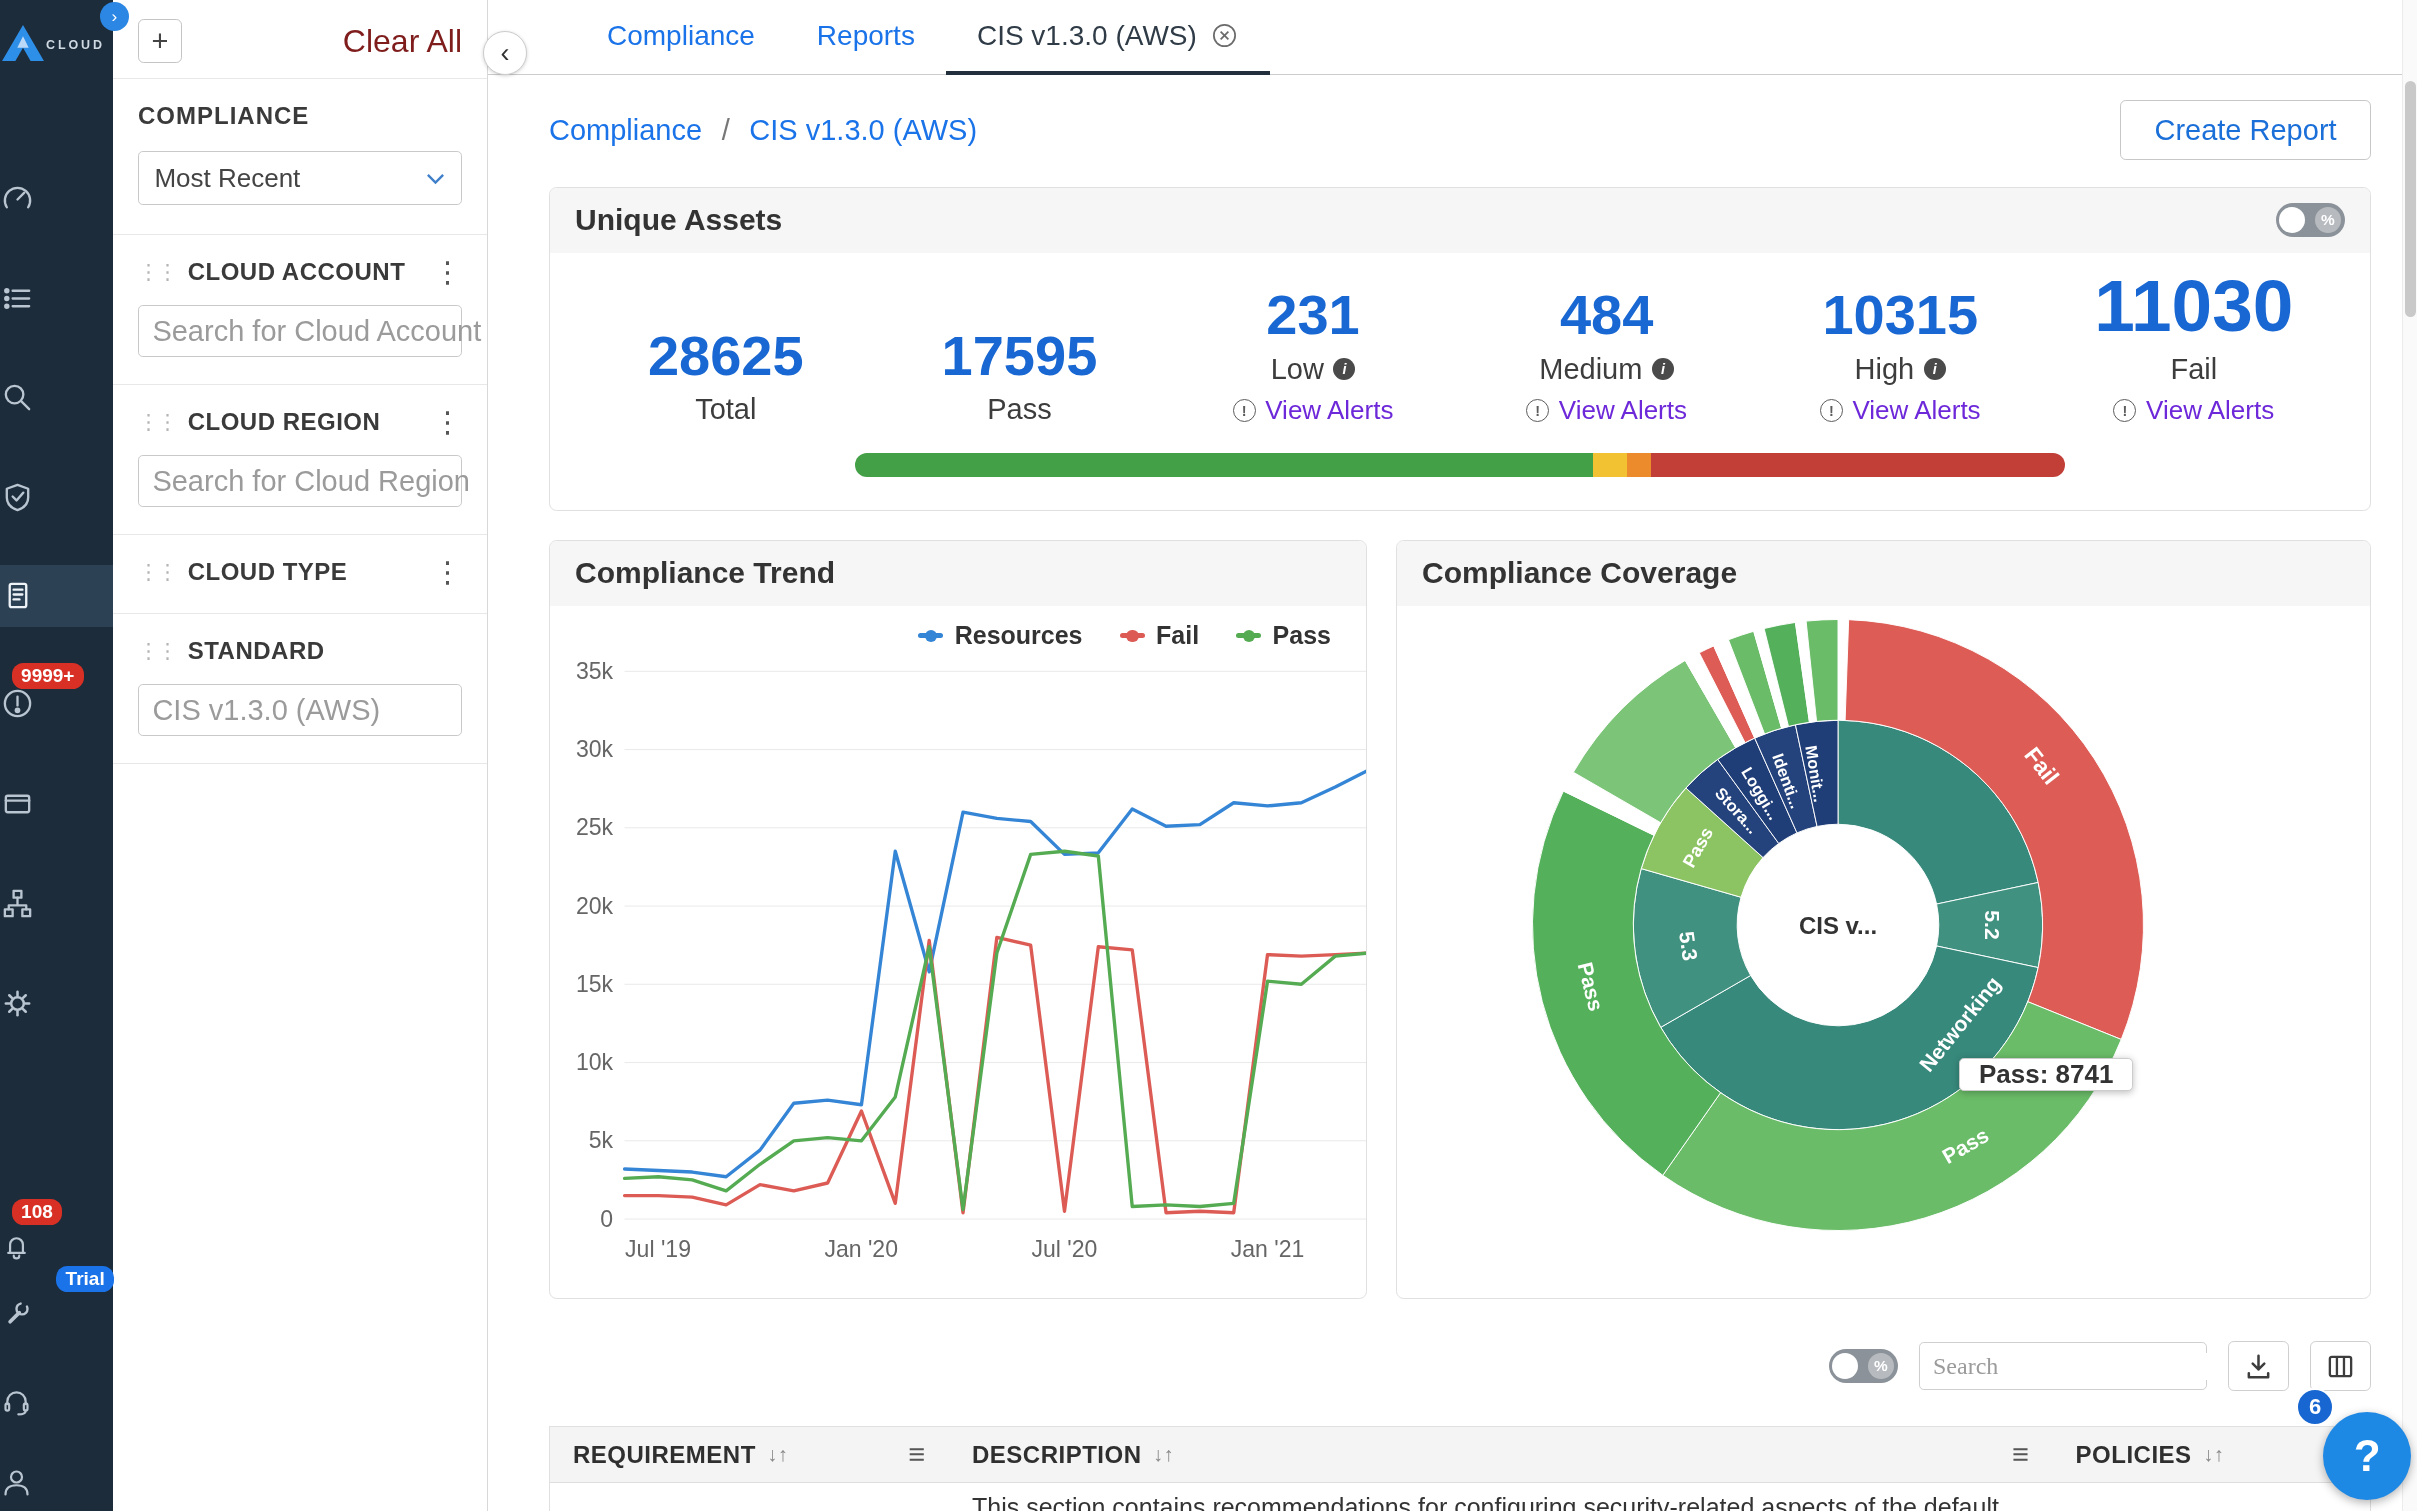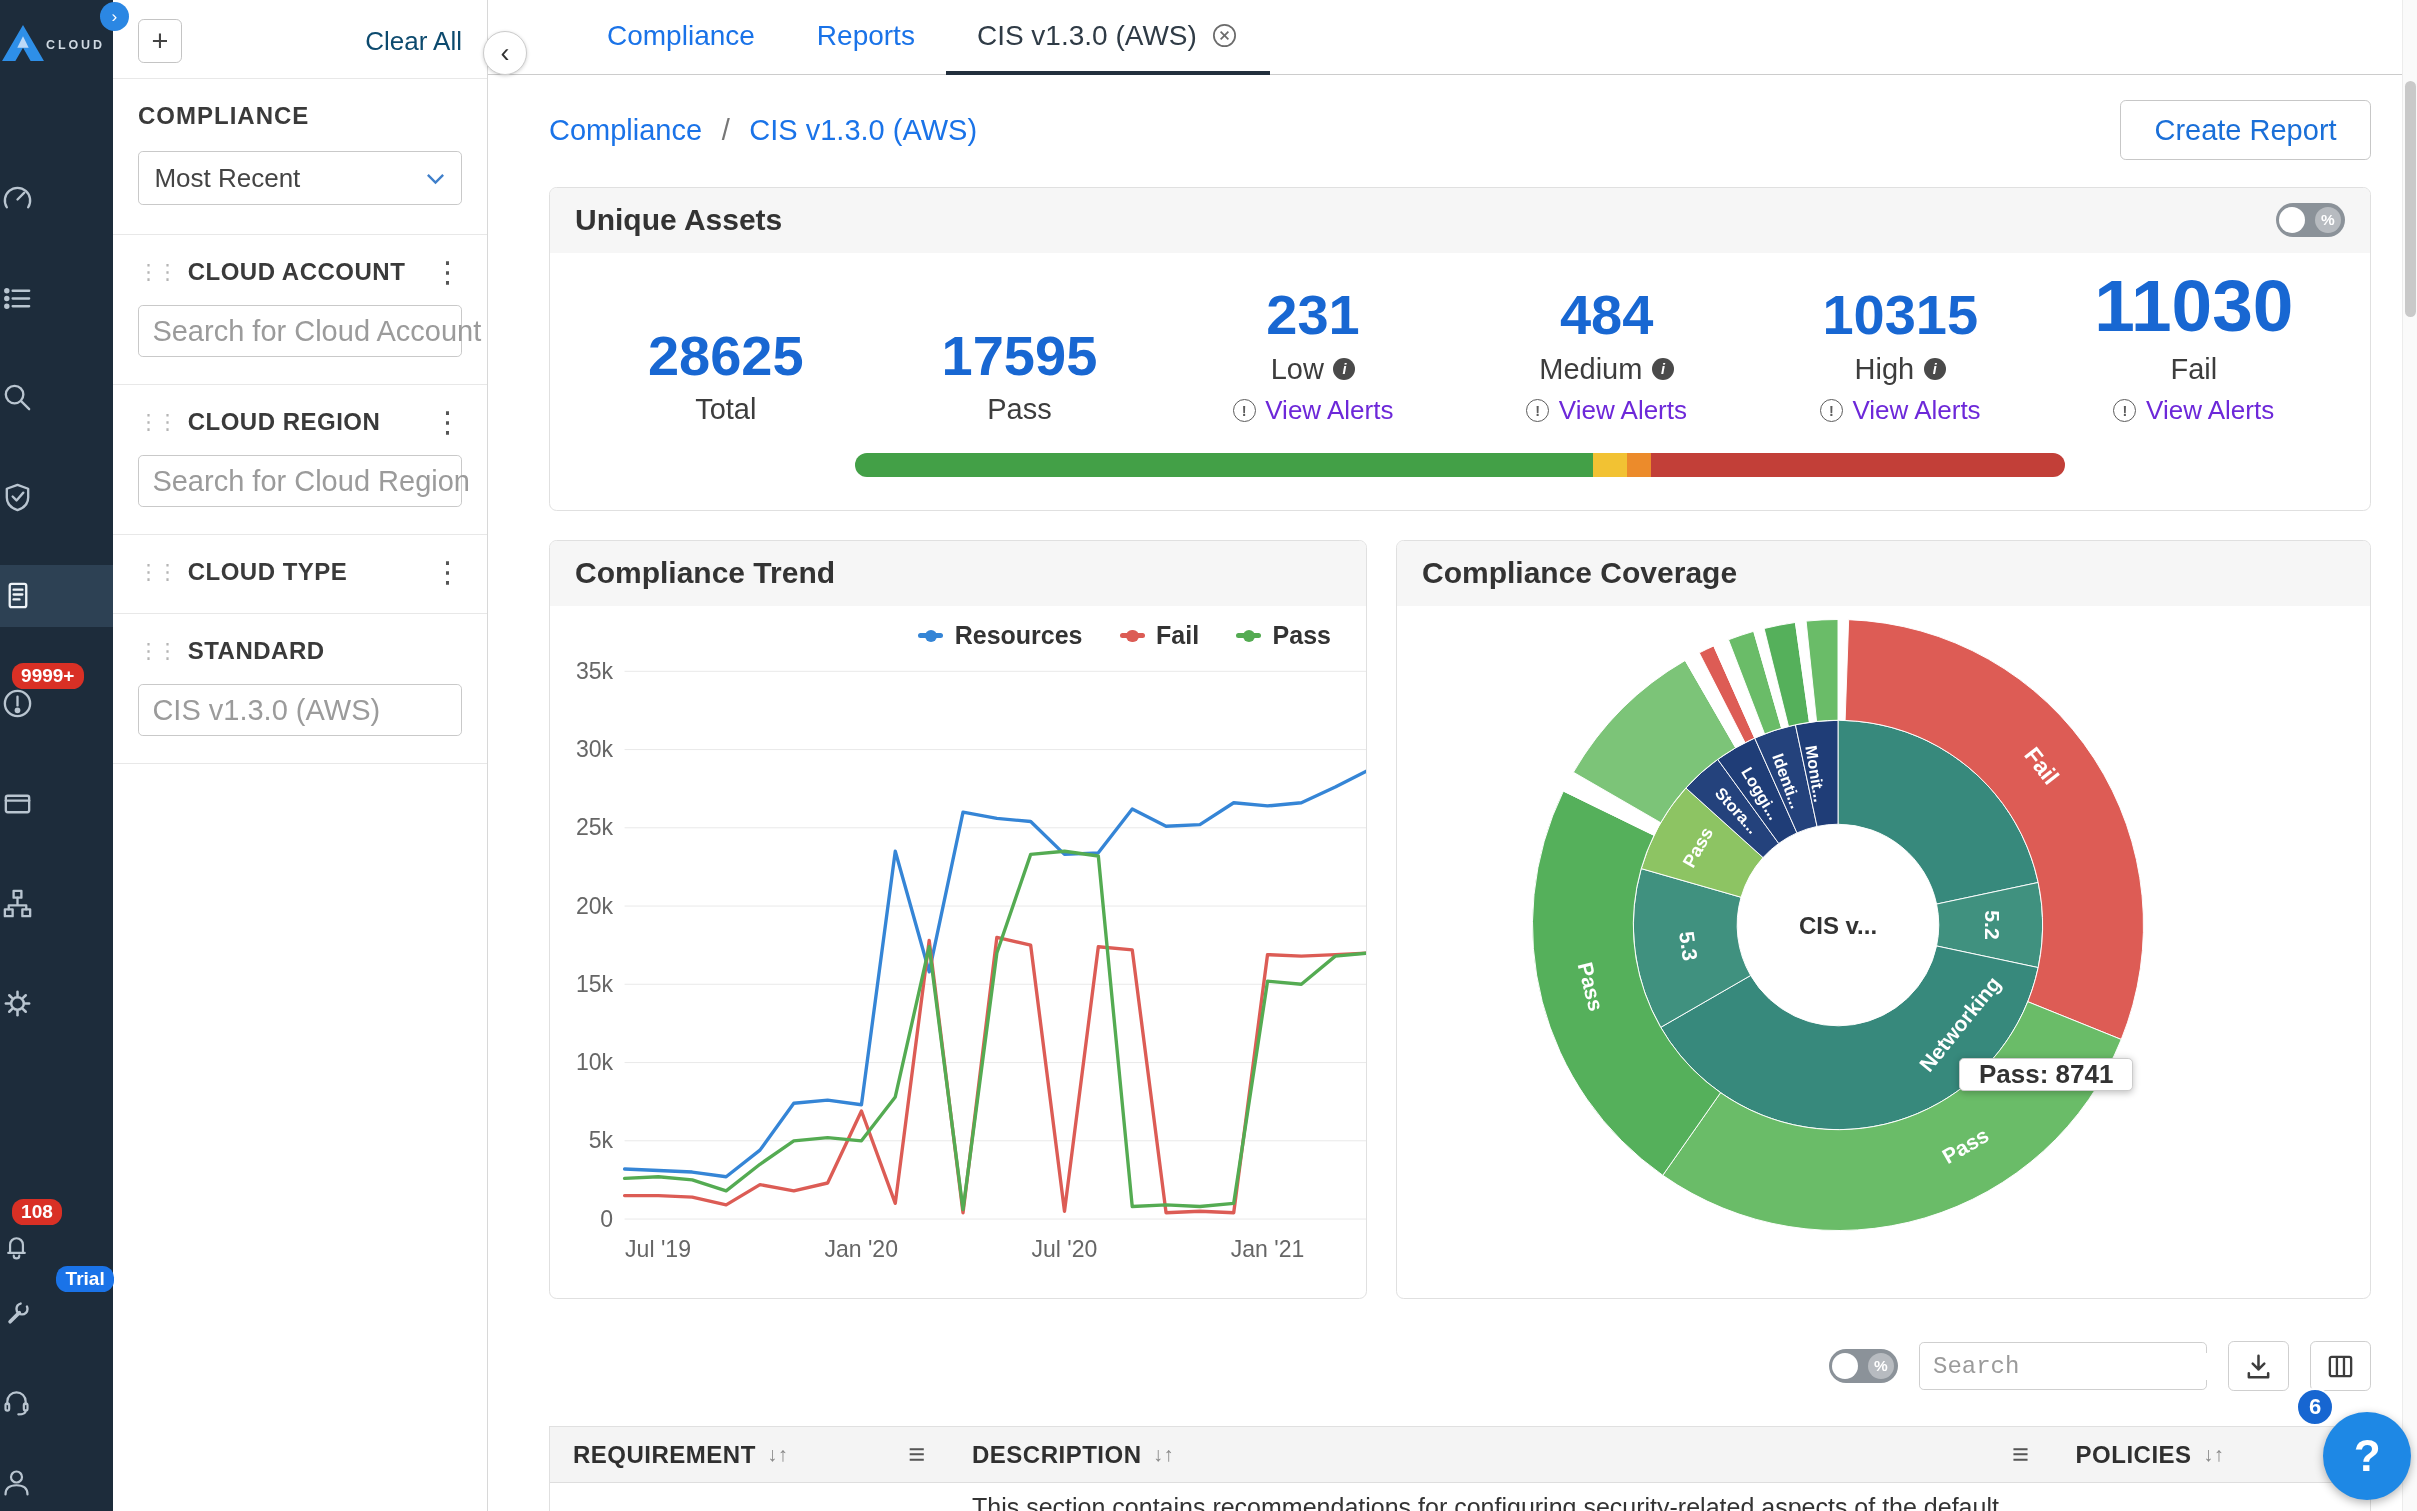--- a/index.html
+++ b/index.html
@@ -12,21 +12,21 @@
   .sb-item.active{background:#2d4154;padding:13.4px 0;width:113px}
   .sb-logo-label{color:#cfd9e2;font-size:12.5px;letter-spacing:2.9px;margin-top:3.8px;font-weight:700}
   .pill{position:absolute;border-radius:11.5px;font-size:19px;font-weight:700;color:#fff;padding:1.9px 9.6px;z-index:6}
   .pill-red{background:#d93025}
   .pill-blue{background:#1a73e8}
 
   
   #filter-panel{position:absolute;left:113px;top:0;width:375px;height:100%;background:#fff;border-right:1px solid #d8d8d8;padding:0 25px;z-index:4}
   .fp-head{display:flex;justify-content:space-between;align-items:center;padding:19px 0 15.4px}
   .add-btn{width:44px;height:44px;border:1px solid #c4c4c4;border-radius:5.8px;background:#fff;font-size:29px;color:#444;display:flex;align-items:center;justify-content:center;cursor:pointer}
-  .clear-all{color:#0c4a6e;font-size:26px;cursor:pointer}
+  .clear-all{color:#7f1d1d;font-size:32px;cursor:pointer}
   .fdiv{border-top:1px solid #e8e8e8;margin:0 -25px}
   .fp-section-label{font-size:24px;font-weight:700;letter-spacing:1px;color:#3a3a3a;margin-top:23px}
   .fselect{margin-top:21px;height:54px;border:1px solid #c9c9c9;border-radius:4.8px;display:flex;align-items:center;padding:0 15.4px;font-size:26px;color:#444;cursor:pointer;background:#fff}
   .fselect .spacer{flex:1}
   .fgroup{padding:23px 0 27px}
   .fg-head{display:flex;align-items:center;gap:11.5px}
   .drag{color:#b5b5b5;font-size:21px;letter-spacing:-1.9px;cursor:grab}
   .fg-title{font-size:24px;font-weight:700;color:#3a3a3a;letter-spacing:0.5px}
   .kebab{margin-left:auto;color:#555;font-size:29px;cursor:pointer;line-height:19px}
   .finput{margin-top:19px;height:52px;border:1px solid #c9c9c9;border-radius:4.8px;display:flex;align-items:center;padding:0 13.4px;background:#fff}
@@ -75,21 +75,21 @@
   #trend-legend{display:flex;justify-content:flex-end;gap:37px;margin:15.4px 35px 0;font-size:25px;font-weight:700;color:#333}
   .lg-item{display:flex;align-items:center;gap:11.5px;cursor:pointer}
   .lg-marker{width:25px;height:4.8px;border-radius:2.9px;position:relative}
   .lg-marker::after{content:"";position:absolute;left:6.7px;top:-3.8px;width:12.5px;height:12.5px;border-radius:50%;background:inherit}
   #trend-chart{margin:3.8px 7.7px 0 13.4px}
   #coverage-body{position:relative}
   #sun-tooltip{position:absolute;left:562px;top:452px;background:#fff;border:1px solid #ccc;border-radius:4.8px;box-shadow:0 1.9px 7.7px rgba(0,0,0,.25);padding:0 19px;font-size:26px;font-weight:600;color:#333;white-space:nowrap}
 
   #controls-row{display:flex;justify-content:flex-end;align-items:center;gap:21px;margin:42px 31px 0 61px}
   .search-box{width:288px;height:48px;border:1px solid #cfcfcf;border-radius:4.8px;display:flex;align-items:center;padding:0 13.4px;background:#fff}
-  .search-box input{flex:1;border:none;outline:none;font-size:24px;font-family:Liberation Mono, monospace;color:#000000}
+  .search-box input{flex:1;border:none;outline:none;font-size:24px;font-family:Liberation Serif, serif;color:#000000}
   .search-box input::placeholder{color:#9b9b9b}
   .icon-btn{width:61px;height:50px;border:1px solid #cfcfcf;border-radius:5.8px;background:#fff;display:flex;align-items:center;justify-content:center;cursor:pointer}
 
   #req-table{margin:35px 31px 0 61px;border:1px solid #e0e0e0;border-bottom:none}
   .thead,.trow{display:grid;grid-template-columns:399px 1fr 317px}
   .thead{background:#f4f4f4;border-bottom:1px solid #dedede;height:56px}
   .thcell{display:flex;align-items:center;gap:11.5px;padding:0 23px;font-size:24px;font-weight:700;color:#2f2f2f;letter-spacing:0.5px}
   .sort{color:#8a8a8a;font-size:20px;cursor:pointer}
   .hamb{margin-left:auto;color:#555;font-size:29px;cursor:pointer}
   .trow{border-bottom:1px solid #e6e6e6;min-height:56px}

